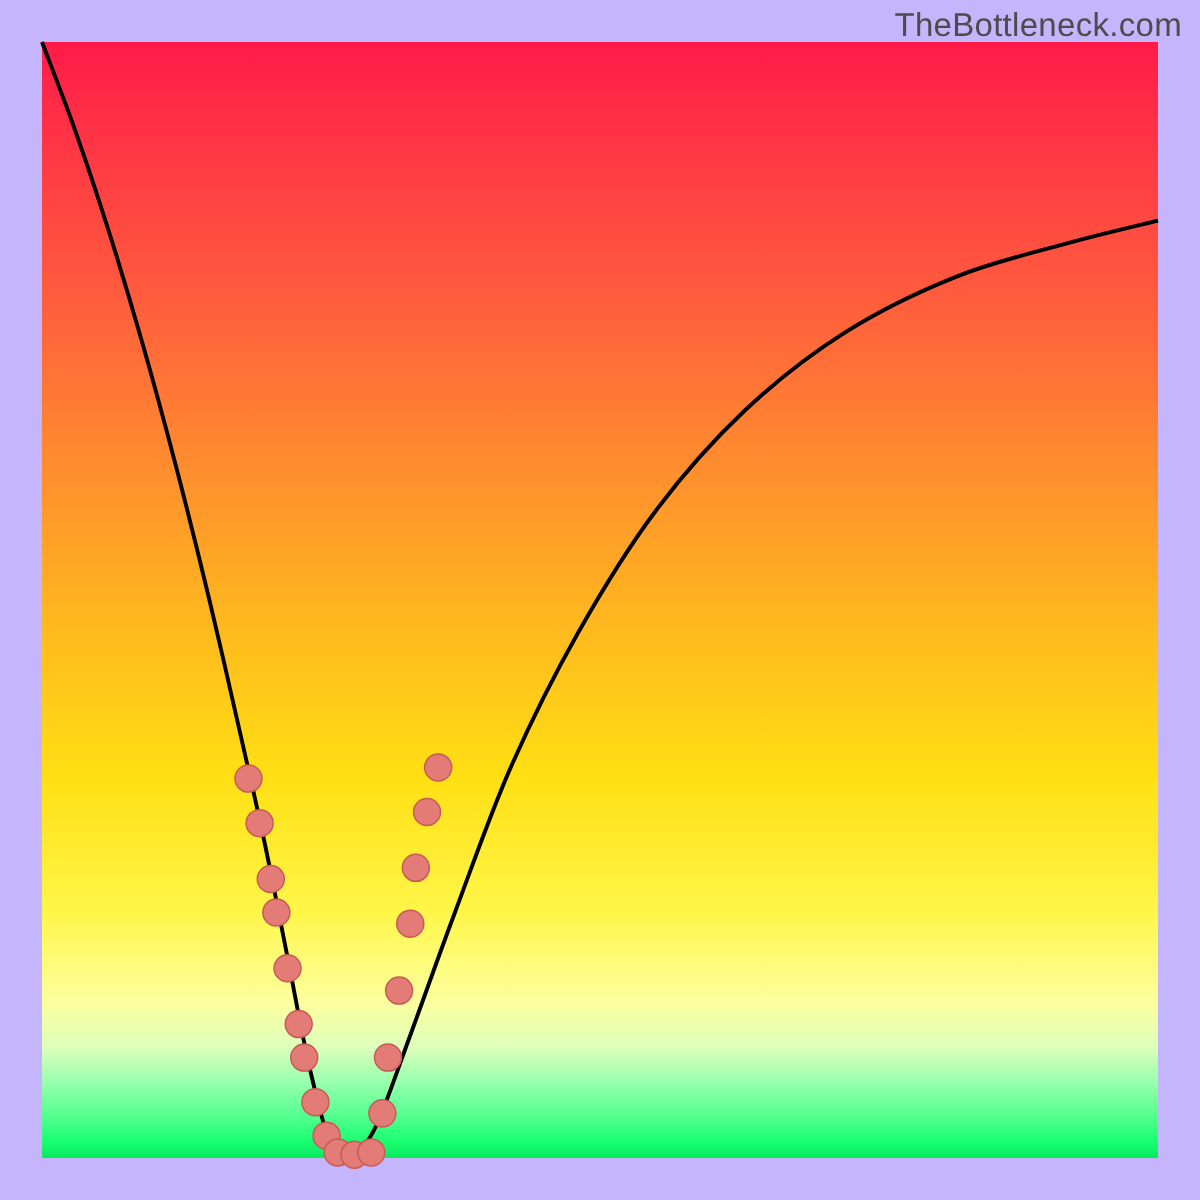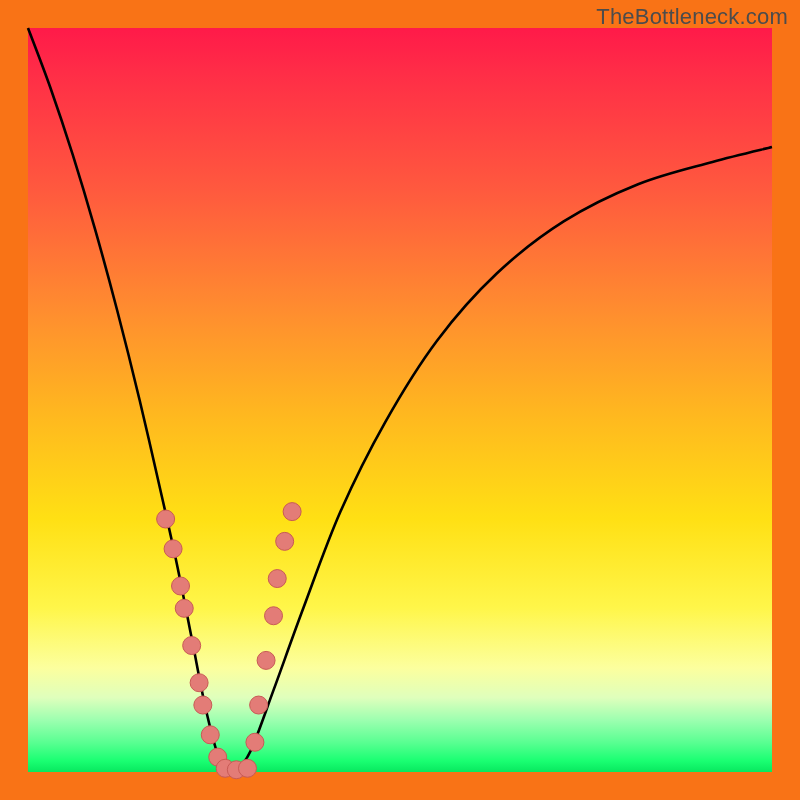--- a/index.html
+++ b/index.html
@@ -10,21 +10,21 @@
     overflow: hidden;
     background: #000;
     font-family: Arial, Helvetica, sans-serif;
   }
   .frame {
     position: absolute;
     left: 0;
     top: 0;
     width: 800px;
     height: 800px;
-    background: #f97316;
+    background: #c4b5fd;
   }
   .plot {
     position: absolute;
     left: 28px;
     top: 28px;
     width: 744px;
     height: 744px;
     
     background: linear-gradient(
       to bottom,

